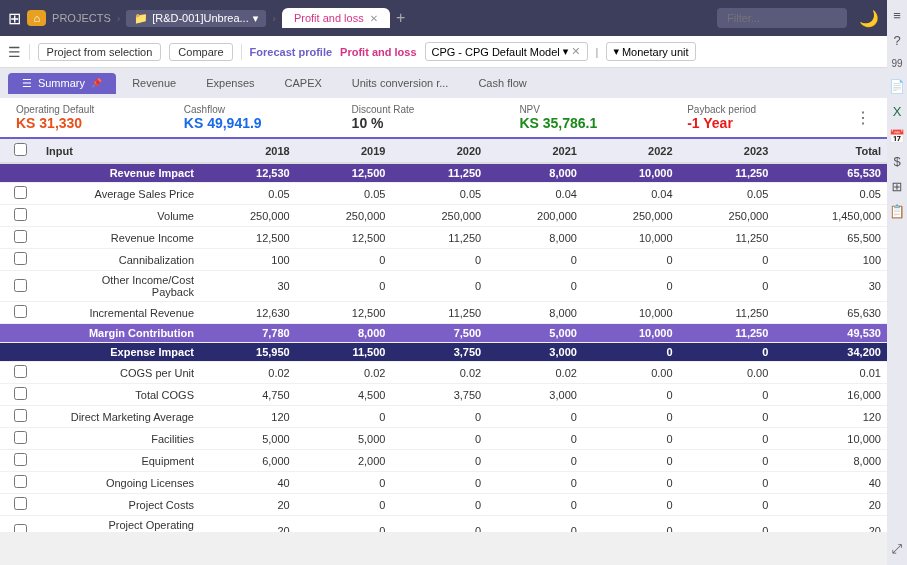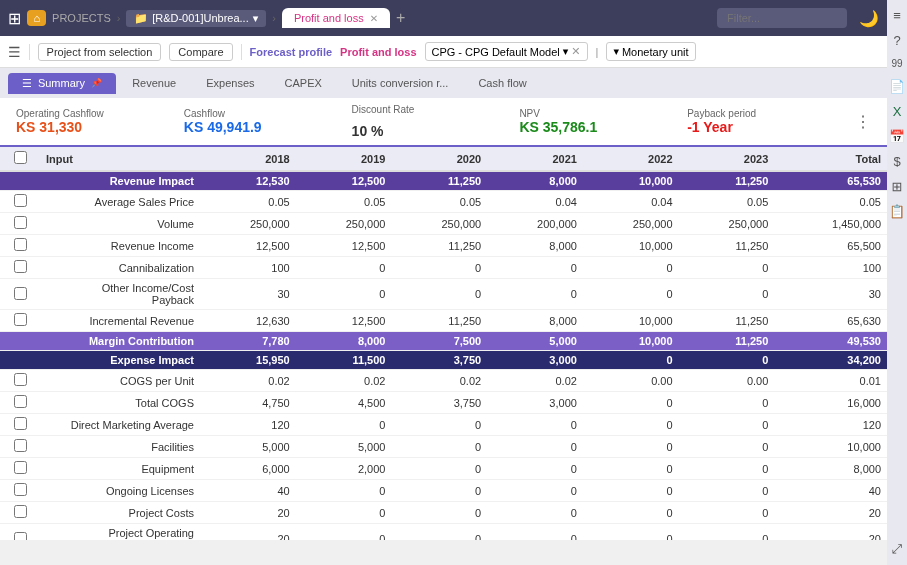--- a/index.html
+++ b/index.html
@@ -133,30 +133,30 @@
       </div>
       <div class="stab">Revenue</div>
       <div class="stab">Expenses</div>
       <div class="stab">CAPEX</div>
       <div class="stab">Units conversion r...</div>
       <div class="stab">Cash flow</div>
     </div>
 
     <div class="kpi-bar">
       <div class="kpi-item">
-        <div class="kpi-label">Operating Cashflow</div>
+        <div class="kpi-label">Operating Default</div>
         <div class="kpi-value">KS 31,330</div>
       </div>
       <div class="kpi-item">
         <div class="kpi-label">Cashflow</div>
         <div class="kpi-value blue">KS 49,941.9</div>
       </div>
       <div class="kpi-item">
         <div class="kpi-label">Discount Rate</div>
-        <div class="kpi-value" style="color:#333;margin-top:8px;">10 %</div>
+        <div class="kpi-value" style="color:#333;">10 %</div>
       </div>
       <div class="kpi-item">
         <div class="kpi-label">NPV</div>
         <div class="kpi-value green">KS 35,786.1</div>
       </div>
       <div class="kpi-item">
         <div class="kpi-label">Payback period</div>
         <div class="kpi-value red">-1 Year</div>
       </div>
       <span class="kpi-more">⋮</span>

